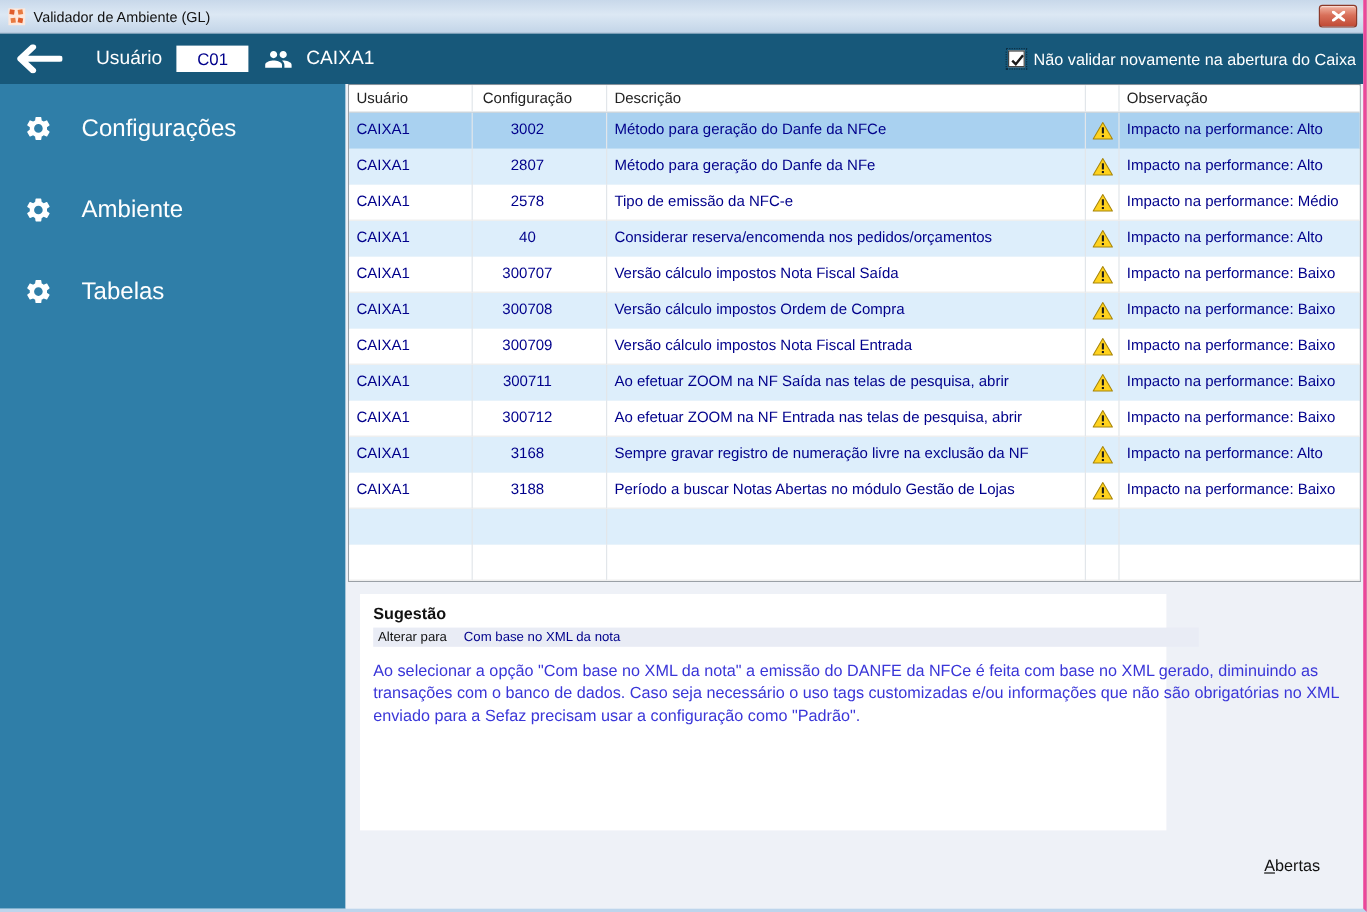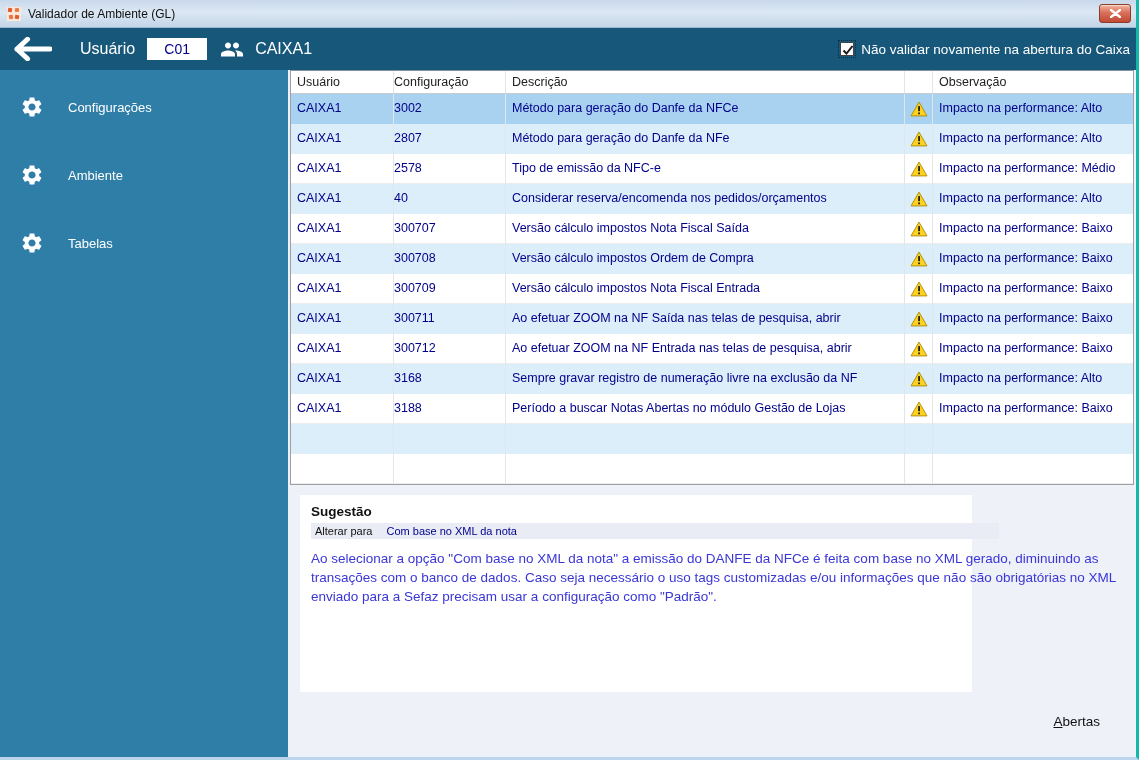--- a/index.html
+++ b/index.html
@@ -1,19 +1,19 @@
 <!DOCTYPE html>
 <html><head>
 <meta charset="utf-8">
 <style>
   * { margin:0; padding:0; box-sizing:border-box; }
   body { font-family:"Liberation Sans","DejaVu Sans",sans-serif; background:#555; }
   .window{
     position:relative; width:1139px; height:760px; overflow:hidden; background:#eef1f7;
-    border-right:3px solid #14b8a6; border-bottom:3px solid #bdd5ec;
+    border-right:3px solid #ec4899; border-bottom:3px solid #bdd5ec;
   }
   
   .titlebar{
     position:absolute; left:0; top:0; width:1136px; height:28px;
     background:linear-gradient(180deg,#c8d8ea 0%,#dce8f4 45%,#c3d5e8 100%);
     display:flex; align-items:center; padding:0 6px;
     border-bottom:1px solid #9eb6cf;
   }
   .app-icon{ width:16px; height:16px; margin-right:6px; }
   .title-text{ font-size:12px; color:#111; }
@@ -46,37 +46,37 @@
   .checkbox svg{ display:none; position:absolute; left:0; top:0; }
   .checkbox.checked svg{ display:block; }
   .chk-label{ margin-left:7px; font-size:13.5px; color:#fff; }
   
   .sidebar{
     position:absolute; left:0; top:70px; width:288px; height:690px;
     background:#2f7ea8; padding-top:22px;
   }
   .side-item{ display:flex; align-items:center; padding-left:20px; height:30px; margin-bottom:38px; cursor:pointer; }
   .side-item svg{ width:24px; height:24px; flex:none; }
-  .side-label{ margin-left:24px; color:#fff; font-size:13px; }
+  .side-label{ margin-left:24px; color:#fff; font-size:20px; }
   
   .main{ position:absolute; left:288px; top:70px; width:848px; height:690px; background:#eef1f7; }
   
   .grid{
     position:absolute; left:2px; top:0; width:844px;
     background:#fff; border:1px solid #9aa0a6; border-top:1px solid #85919b;
     font-size:12.5px; color:#00008b;
   }
   .thead{ display:flex; height:23px; line-height:22px; color:#222; background:#fff; border-bottom:1px solid #c6ccd2; }
   .trow{ display:flex; height:30px; line-height:29px; }
   .trow.sel{ background:#a9d1f0; }
   .trow.tint{ background:#ddeefb; }
   .trow.plain{ background:#fff; }
   .c{ border-right:1px solid #e2e6ea; overflow:hidden; white-space:nowrap; }
   .c-usr{ width:103px; padding-left:6px; }
-  .c-cfg{ width:112px; text-align:left; padding-right:20px; }
+  .c-cfg{ width:112px; text-align:center; padding-right:20px; }
   .c-dsc{ width:399px; padding-left:6px; }
   .c-ico{ width:28px; display:flex; align-items:center; justify-content:center; }
   .c-obs{ flex:1; padding-left:6px; border-right:none; }
   .trow .c{ border-bottom:1px solid #ececec; }
   .trow.tint .c, .trow.sel .c{ border-bottom:none; }
   
   .suggestion{
     position:absolute; left:12px; top:425px; width:672px; height:197px;
     background:#fff; padding:9px 11px;
   }

